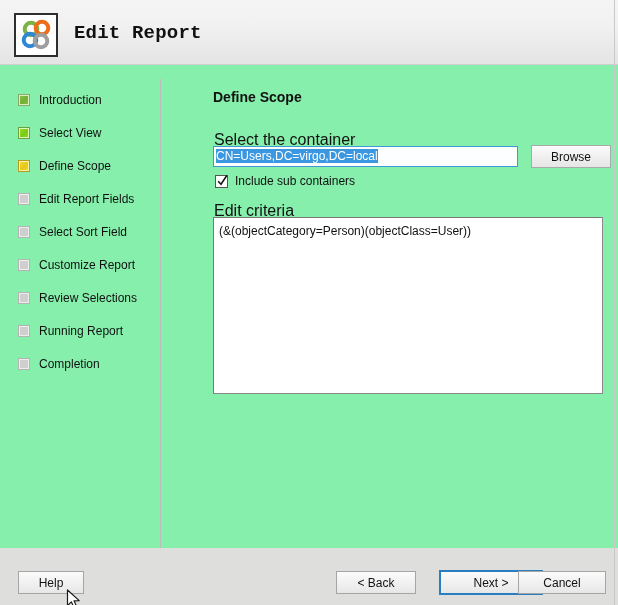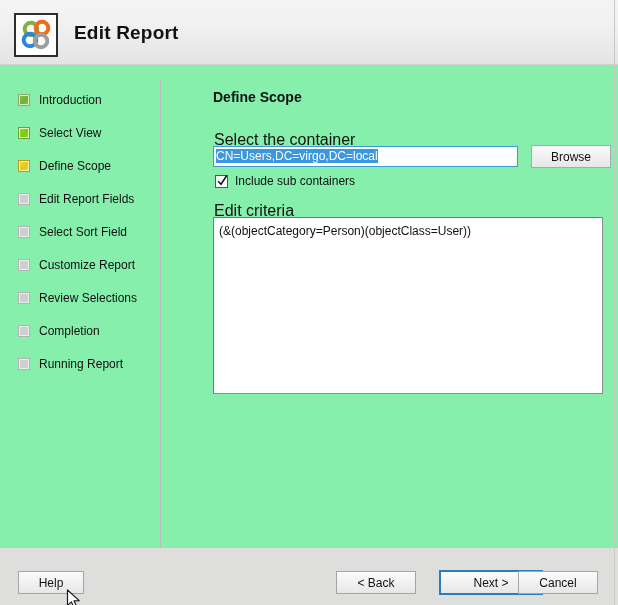--- a/index.html
+++ b/index.html
@@ -39,20 +39,21 @@
     left: 3px; top: 3px;
     width: 34px; height: 34px;
   }
   #page-title {
     position: absolute;
     left: 74px; top: 22px;
     font-size: 19px;
     font-weight: bold;
     letter-spacing: 0.2px;
     color: #111;
+    font-family: Liberation Mono, monospace;
   }
 
   
   #content {
     position: absolute;
     left: 0; top: 65px;
     width: 618px; height: 540px;
     background: #86efac;
   }
 
@@ -227,21 +228,21 @@
     cursor: default;
     padding: 0;
   }
   #help-button   { left: 18px;  top: 571px; width: 66px; }
   #back-button   { left: 336px; top: 571px; width: 80px; }
   #next-button   {
     left: 439px; top: 570px; width: 104px; height: 25px;
     border: 2px solid #2a7ec0;
     background: linear-gradient(180deg, #fbfbfb 0%, #f1f1f1 50%, #e7e7e7 100%);
   }
-  #cancel-button { left: 518px; top: 571px; width: 80px; }
+  #cancel-button { left: 518px; top: 571px; width: 88px; }
 
   #cursor {
     position: absolute;
     left: 66px; top: 589px;
     width: 16px; height: 22px;
     pointer-events: none;
   }
 
   #right-edge {
     position: absolute;
@@ -311,26 +312,26 @@
       <span class="step-label">Customize Report</span>
     </div>
 
     <div class="step">
       <span class="step-box gray"></span>
       <span class="step-label">Review Selections</span>
     </div>
 
     <div class="step">
       <span class="step-box gray"></span>
+      <span class="step-label">Running Report</span>
+    </div>
+
+    <div class="step">
+      <span class="step-box gray"></span>
       <span class="step-label">Completion</span>
-    </div>
-
-    <div class="step">
-      <span class="step-box gray"></span>
-      <span class="step-label">Running Report</span>
     </div>
 
   </div>
 
   <div id="pane">
 
     <div id="section-title">Define Scope</div>
 
     <div class="field-label" id="label-container">Select the container</div>
 

